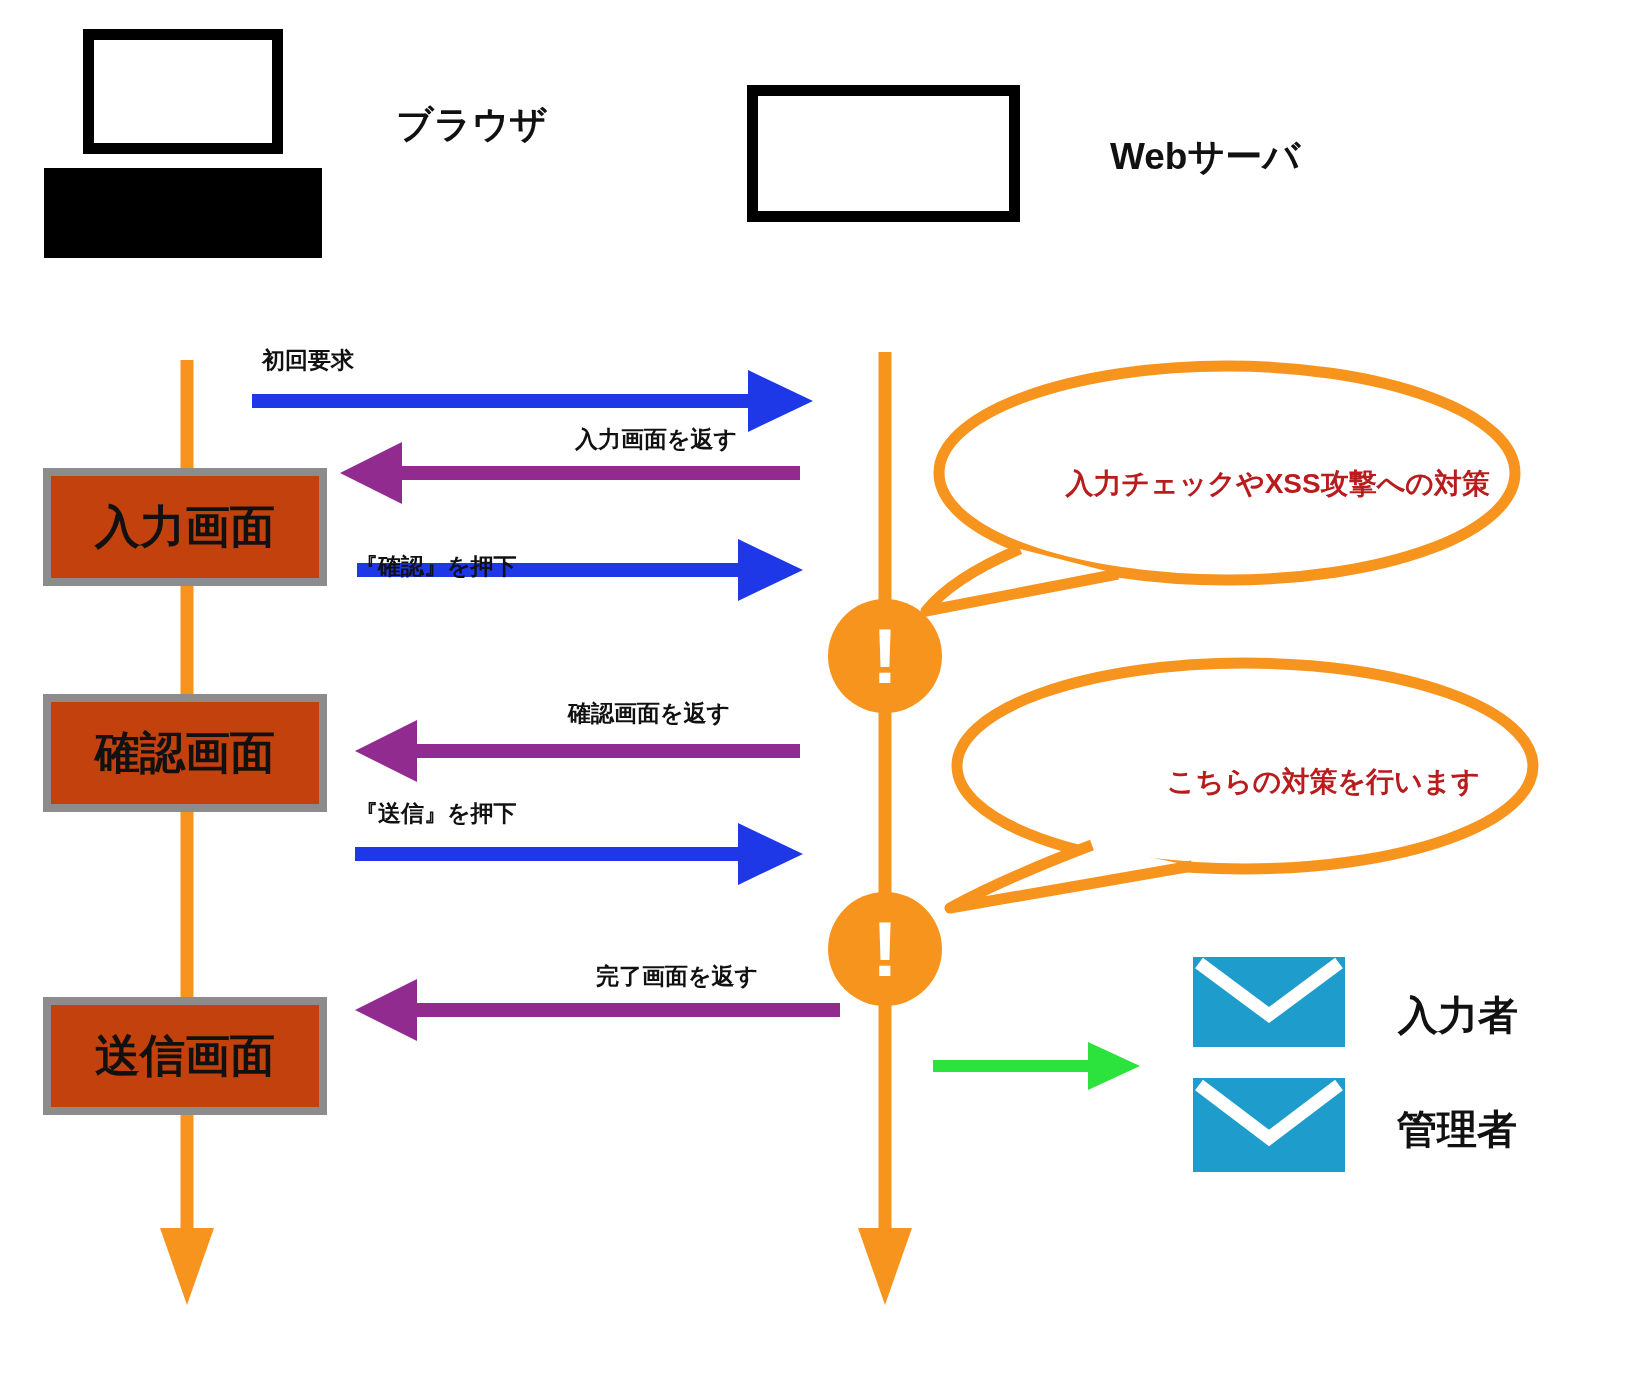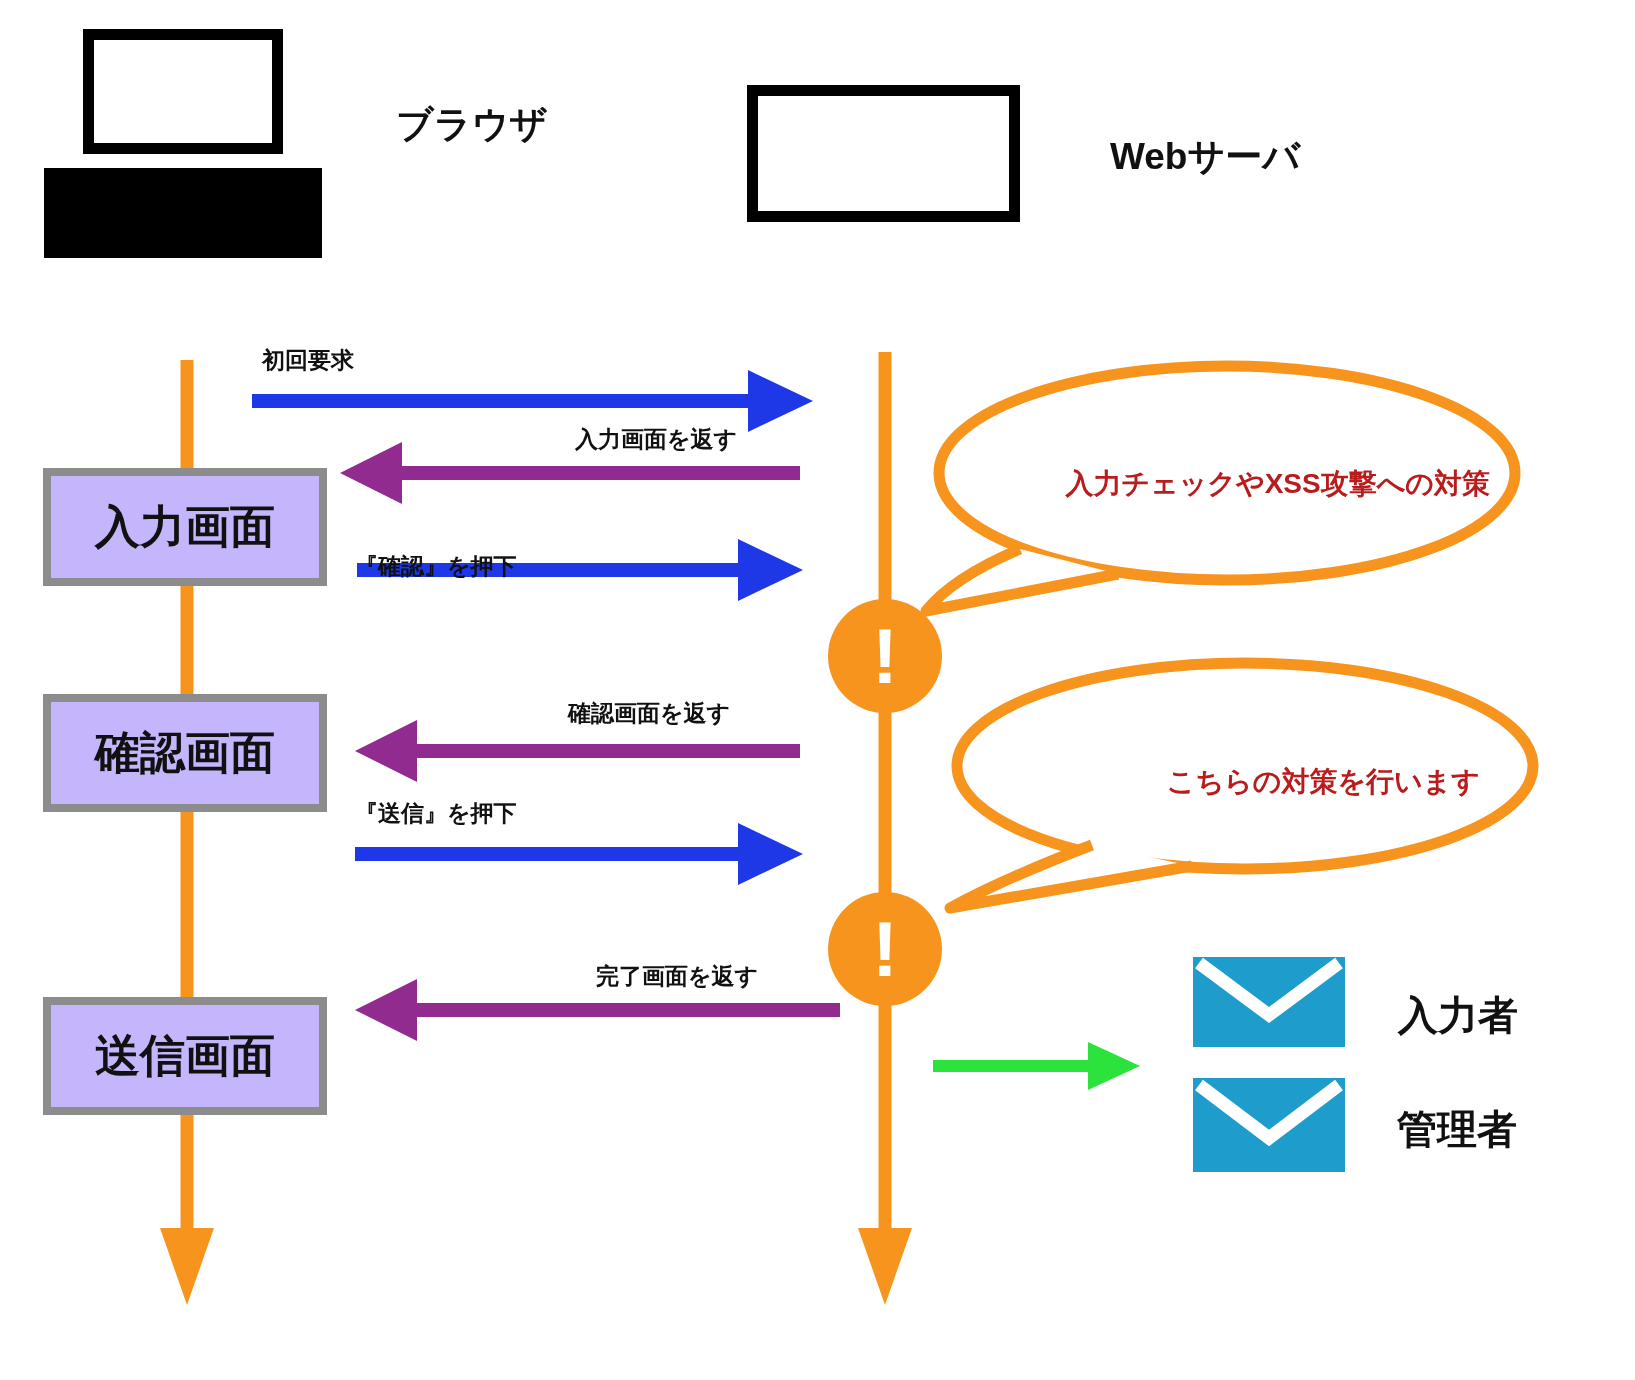--- a/index.html
+++ b/index.html
@@ -13,21 +13,21 @@
   svg.layer{position:absolute;left:0;top:0;z-index:1;}
   .htm{z-index:2;}
   
   .monitor-screen{left:83px;top:29px;width:200px;height:125px;
       border:11px solid #000;background:#fff;box-sizing:border-box;}
   .monitor-base{left:44px;top:168px;width:278px;height:90px;background:#000;}
   .server-box{left:747px;top:85px;width:273px;height:137px;
       border:11px solid #000;background:#fff;box-sizing:border-box;}
   
   .screen-box{left:43px;width:284px;height:118px;border:8px solid #8c8c8c;
-      background:#c4b5fd;box-sizing:border-box;display:flex;align-items:center;
+      background:#c2410c;box-sizing:border-box;display:flex;align-items:center;
       justify-content:center;font-size:45px;font-weight:bold;color:#111;}
   
   .callout-text{position:absolute;font-size:28px;font-weight:bold;color:#b91c1c;
       text-align:right;}
   .excl{position:absolute;width:60px;height:92px;color:#fff;font-size:78px;
       font-weight:bold;text-align:center;line-height:92px;}
 </style>
 </head>
 <body>
 

